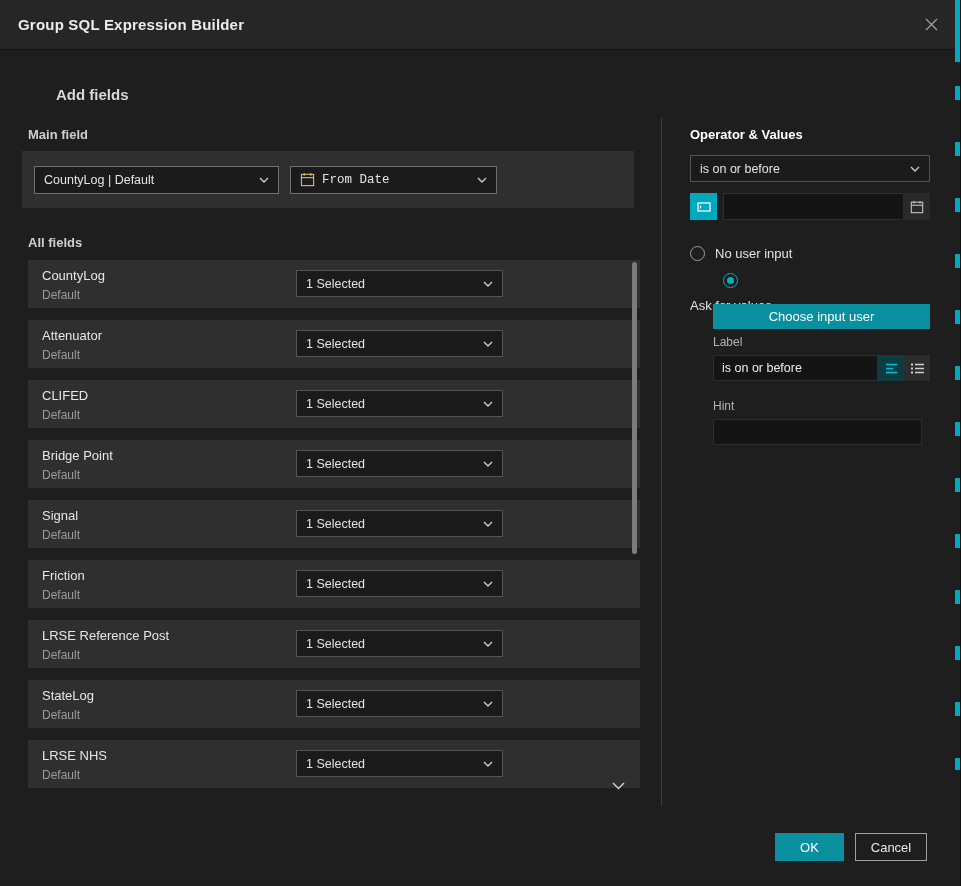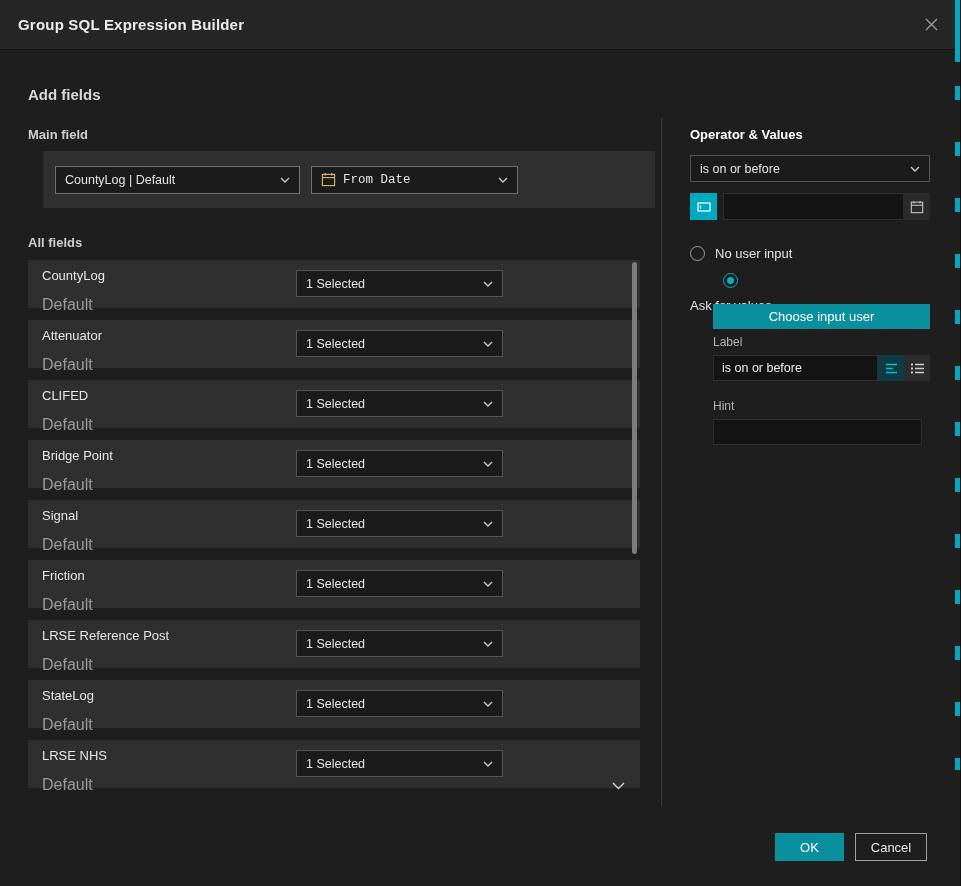--- a/index.html
+++ b/index.html
@@ -16,30 +16,30 @@
   .h-label{position:absolute;left:28px;font-size:13px;font-weight:700;color:#cfcfcf;}
 
   
   .select{display:flex;align-items:center;gap:7px;background:#1b1b1b;border:1px solid #6e6e6e;height:28px;
           padding:0 9px;box-sizing:border-box;color:#e4e4e4;font-size:12.5px;cursor:pointer;}
   .select .grow{flex:1;white-space:nowrap;overflow:hidden;}
   .select.subtle{border-color:#545454;}
   .chev{flex:0 0 auto;display:flex;}
 
   
-  .main-panel{position:absolute;left:43px;top:151px;width:612px;height:57px;background:#2f2f2f;
+  .main-panel{position:absolute;left:22px;top:151px;width:612px;height:57px;background:#2f2f2f;
               display:flex;align-items:center;gap:11px;padding-left:12px;box-sizing:border-box;}
   .sel-layer{width:245px;}
   .sel-field{width:207px;font-family:Liberation Mono, monospace;}
 
   
   .fields-list{position:absolute;left:28px;top:260px;width:612px;height:540px;}
   .field-row{position:relative;height:48px;background:#2f2f2f;margin-bottom:12px;padding:8px 8px 0 14px;box-sizing:border-box;}
   .field-name{font-size:13px;color:#e6e6e6;}
-  .field-sub{font-size:16px;color:#9a9a9a;margin-top:13px;}
+  .field-sub{font-size:12px;color:#9a9a9a;margin-top:5px;}
   .field-row .select{position:absolute;left:268px;top:10px;width:207px;height:27px;}
   .list-scrollbar{position:absolute;left:604px;top:0;width:5px;height:532px;}
   .list-scrollbar .thumb{position:absolute;top:2px;left:0;width:5px;height:292px;background:#7c7c7c;border-radius:3px;cursor:pointer;}
   .scroll-more{position:absolute;left:584px;top:522px;cursor:pointer;display:flex;}
 
   .divider{position:absolute;left:661px;top:118px;width:1px;height:688px;background:#3a3a3a;}
 
   
   .rp{position:absolute;left:690px;top:0;width:240px;height:886px;}
   .rp .h-op{position:absolute;left:0;top:127px;font-size:13px;font-weight:700;color:#ffffff;}
@@ -90,21 +90,21 @@
     <div class="dialog-title">Group SQL Expression Builder</div>
     <div class="close-btn">
       <span style="display:flex;">
         <svg width="15" height="15" viewBox="0 0 15 15">
             <path d="M2 2l11 11M13 2L2 13" stroke="#9e9e9e" stroke-width="1.3" fill="none"></path>
           </svg>
       </span>
     </div>
   </div>
 
-  <div class="h-section" style="top:86px;">Add fields</div>
+  <div class="h-section" style="top:86px;margin-left:28px;">Add fields</div>
   <div class="h-label" style="top:127px;">Main field</div>
 
   <div class="main-panel">
     <div class="select sel-layer">
       <span class="grow">CountyLog | Default</span>
       <span class="chev">
         <svg width="10" height="6" viewBox="0 0 10 6">
             <path d="M1 1l4 4 4-4" stroke="#c9c9c9" stroke-width="1.4" fill="none"></path>
           </svg>
       </span>

